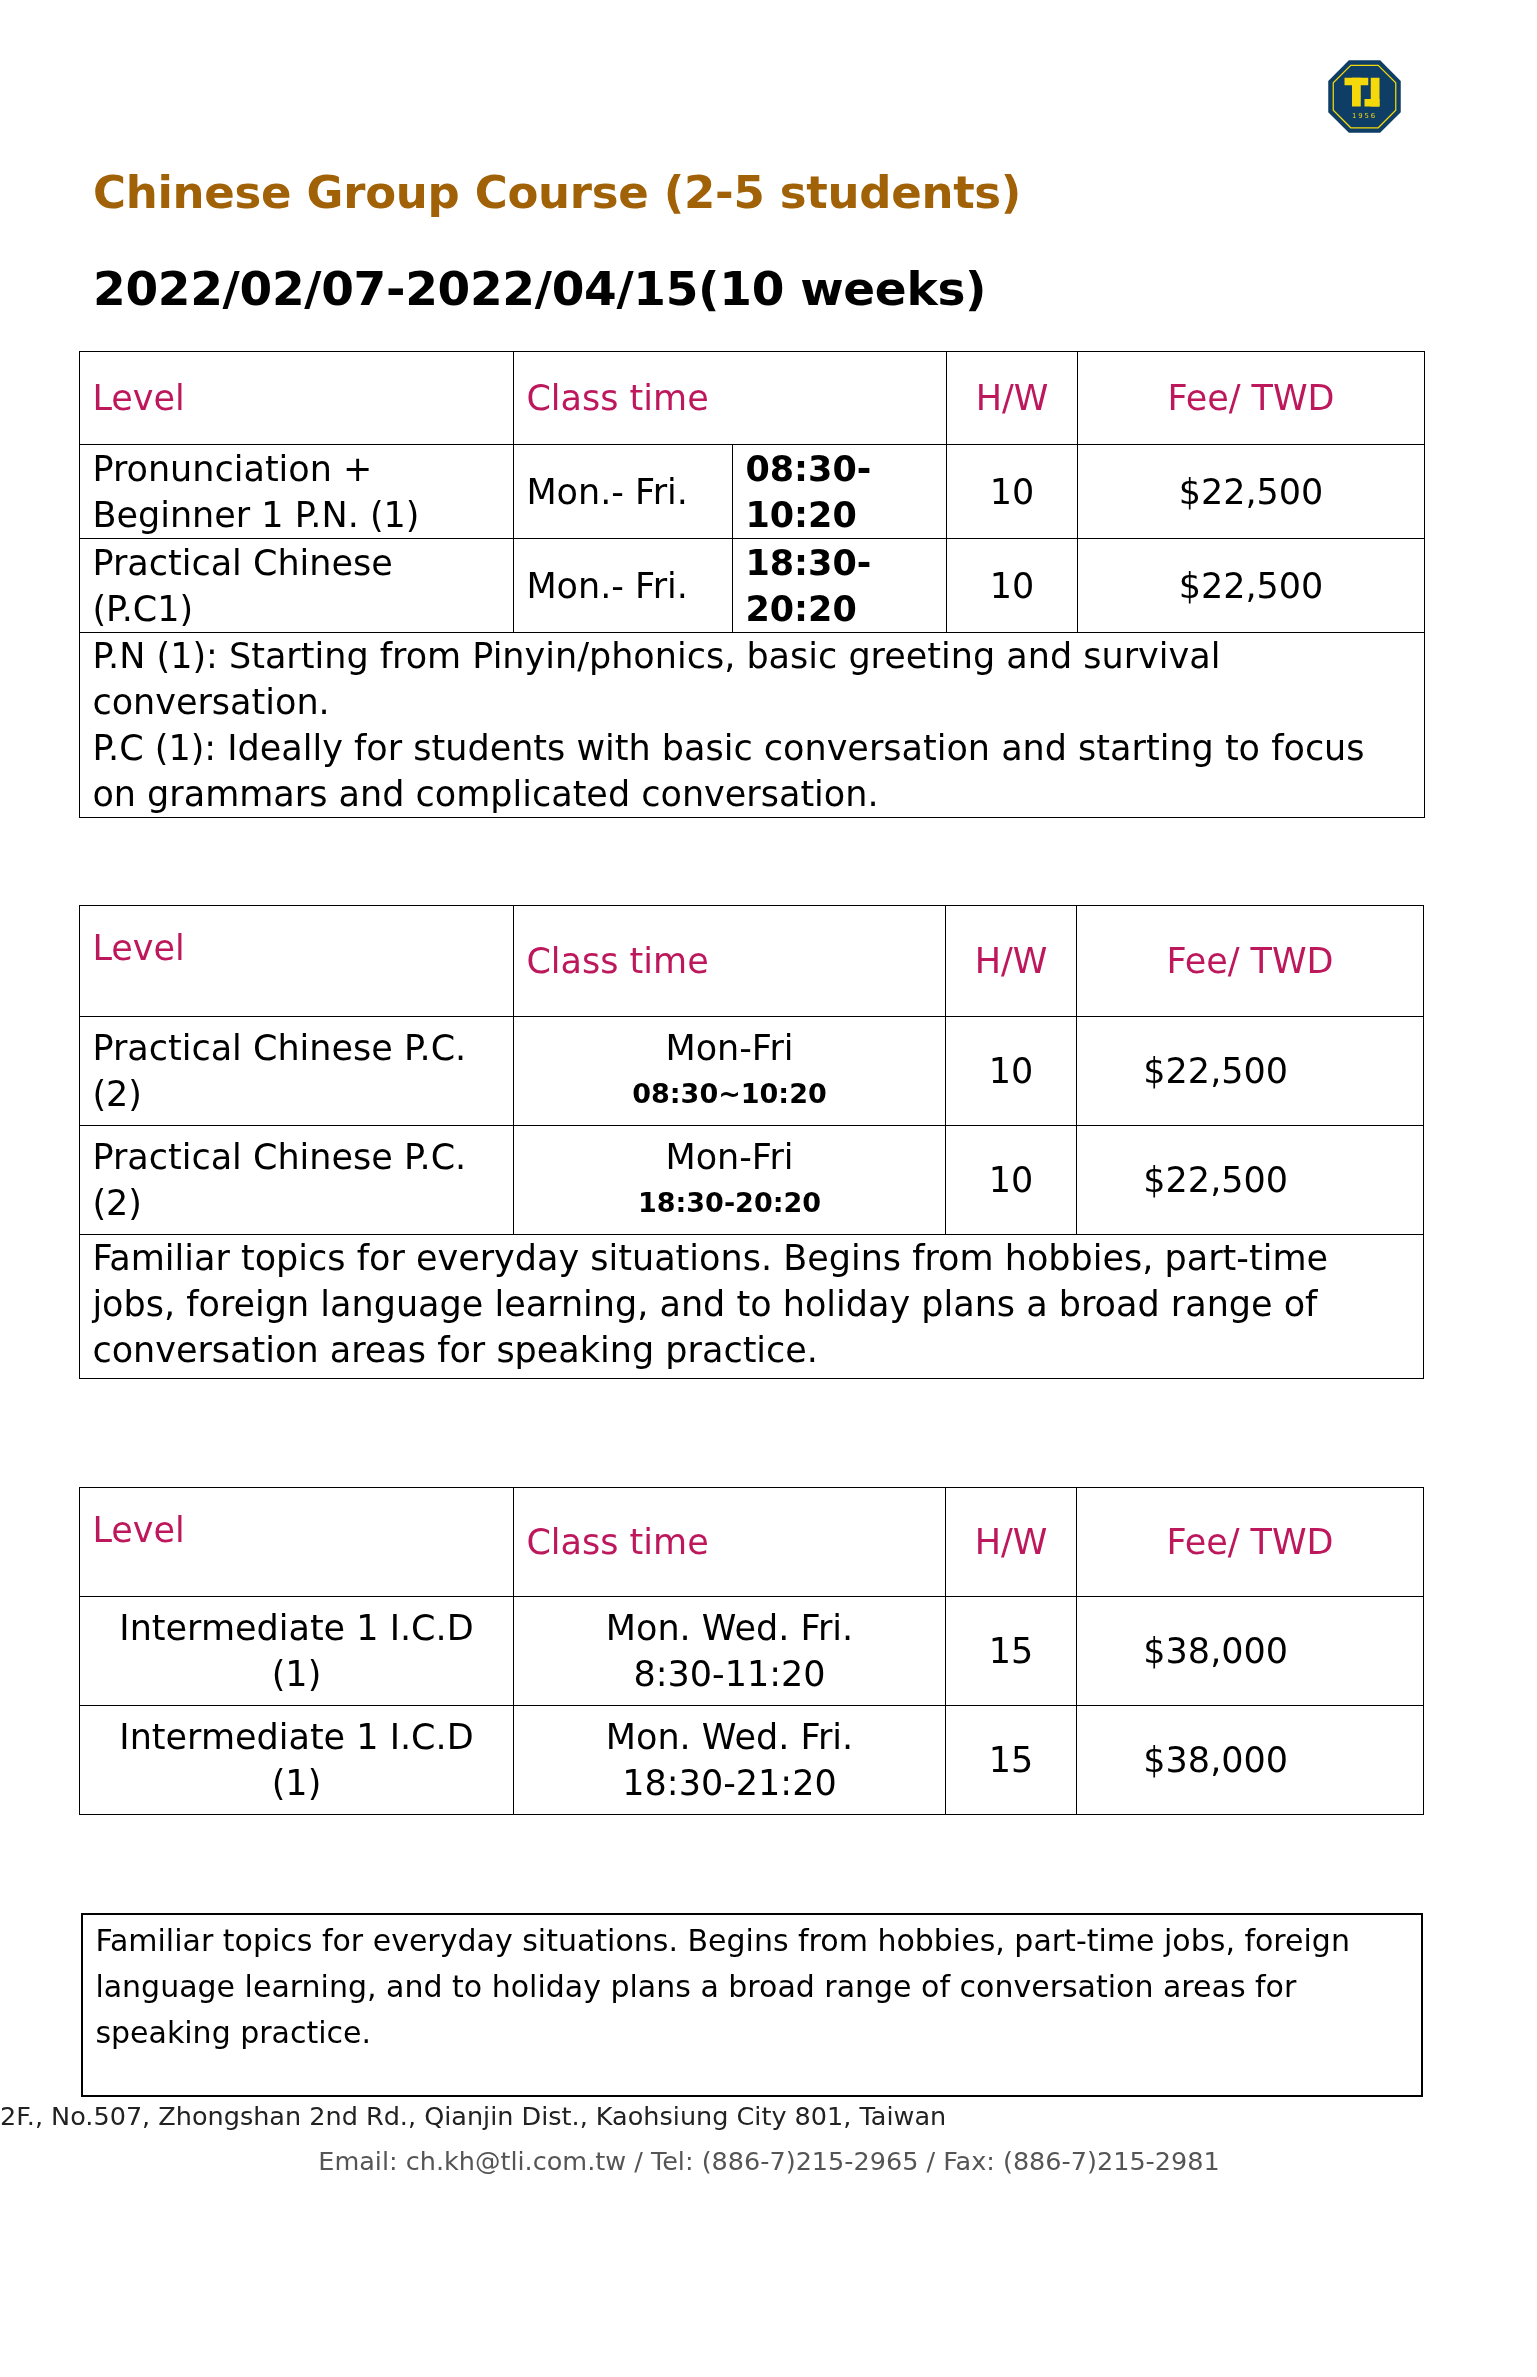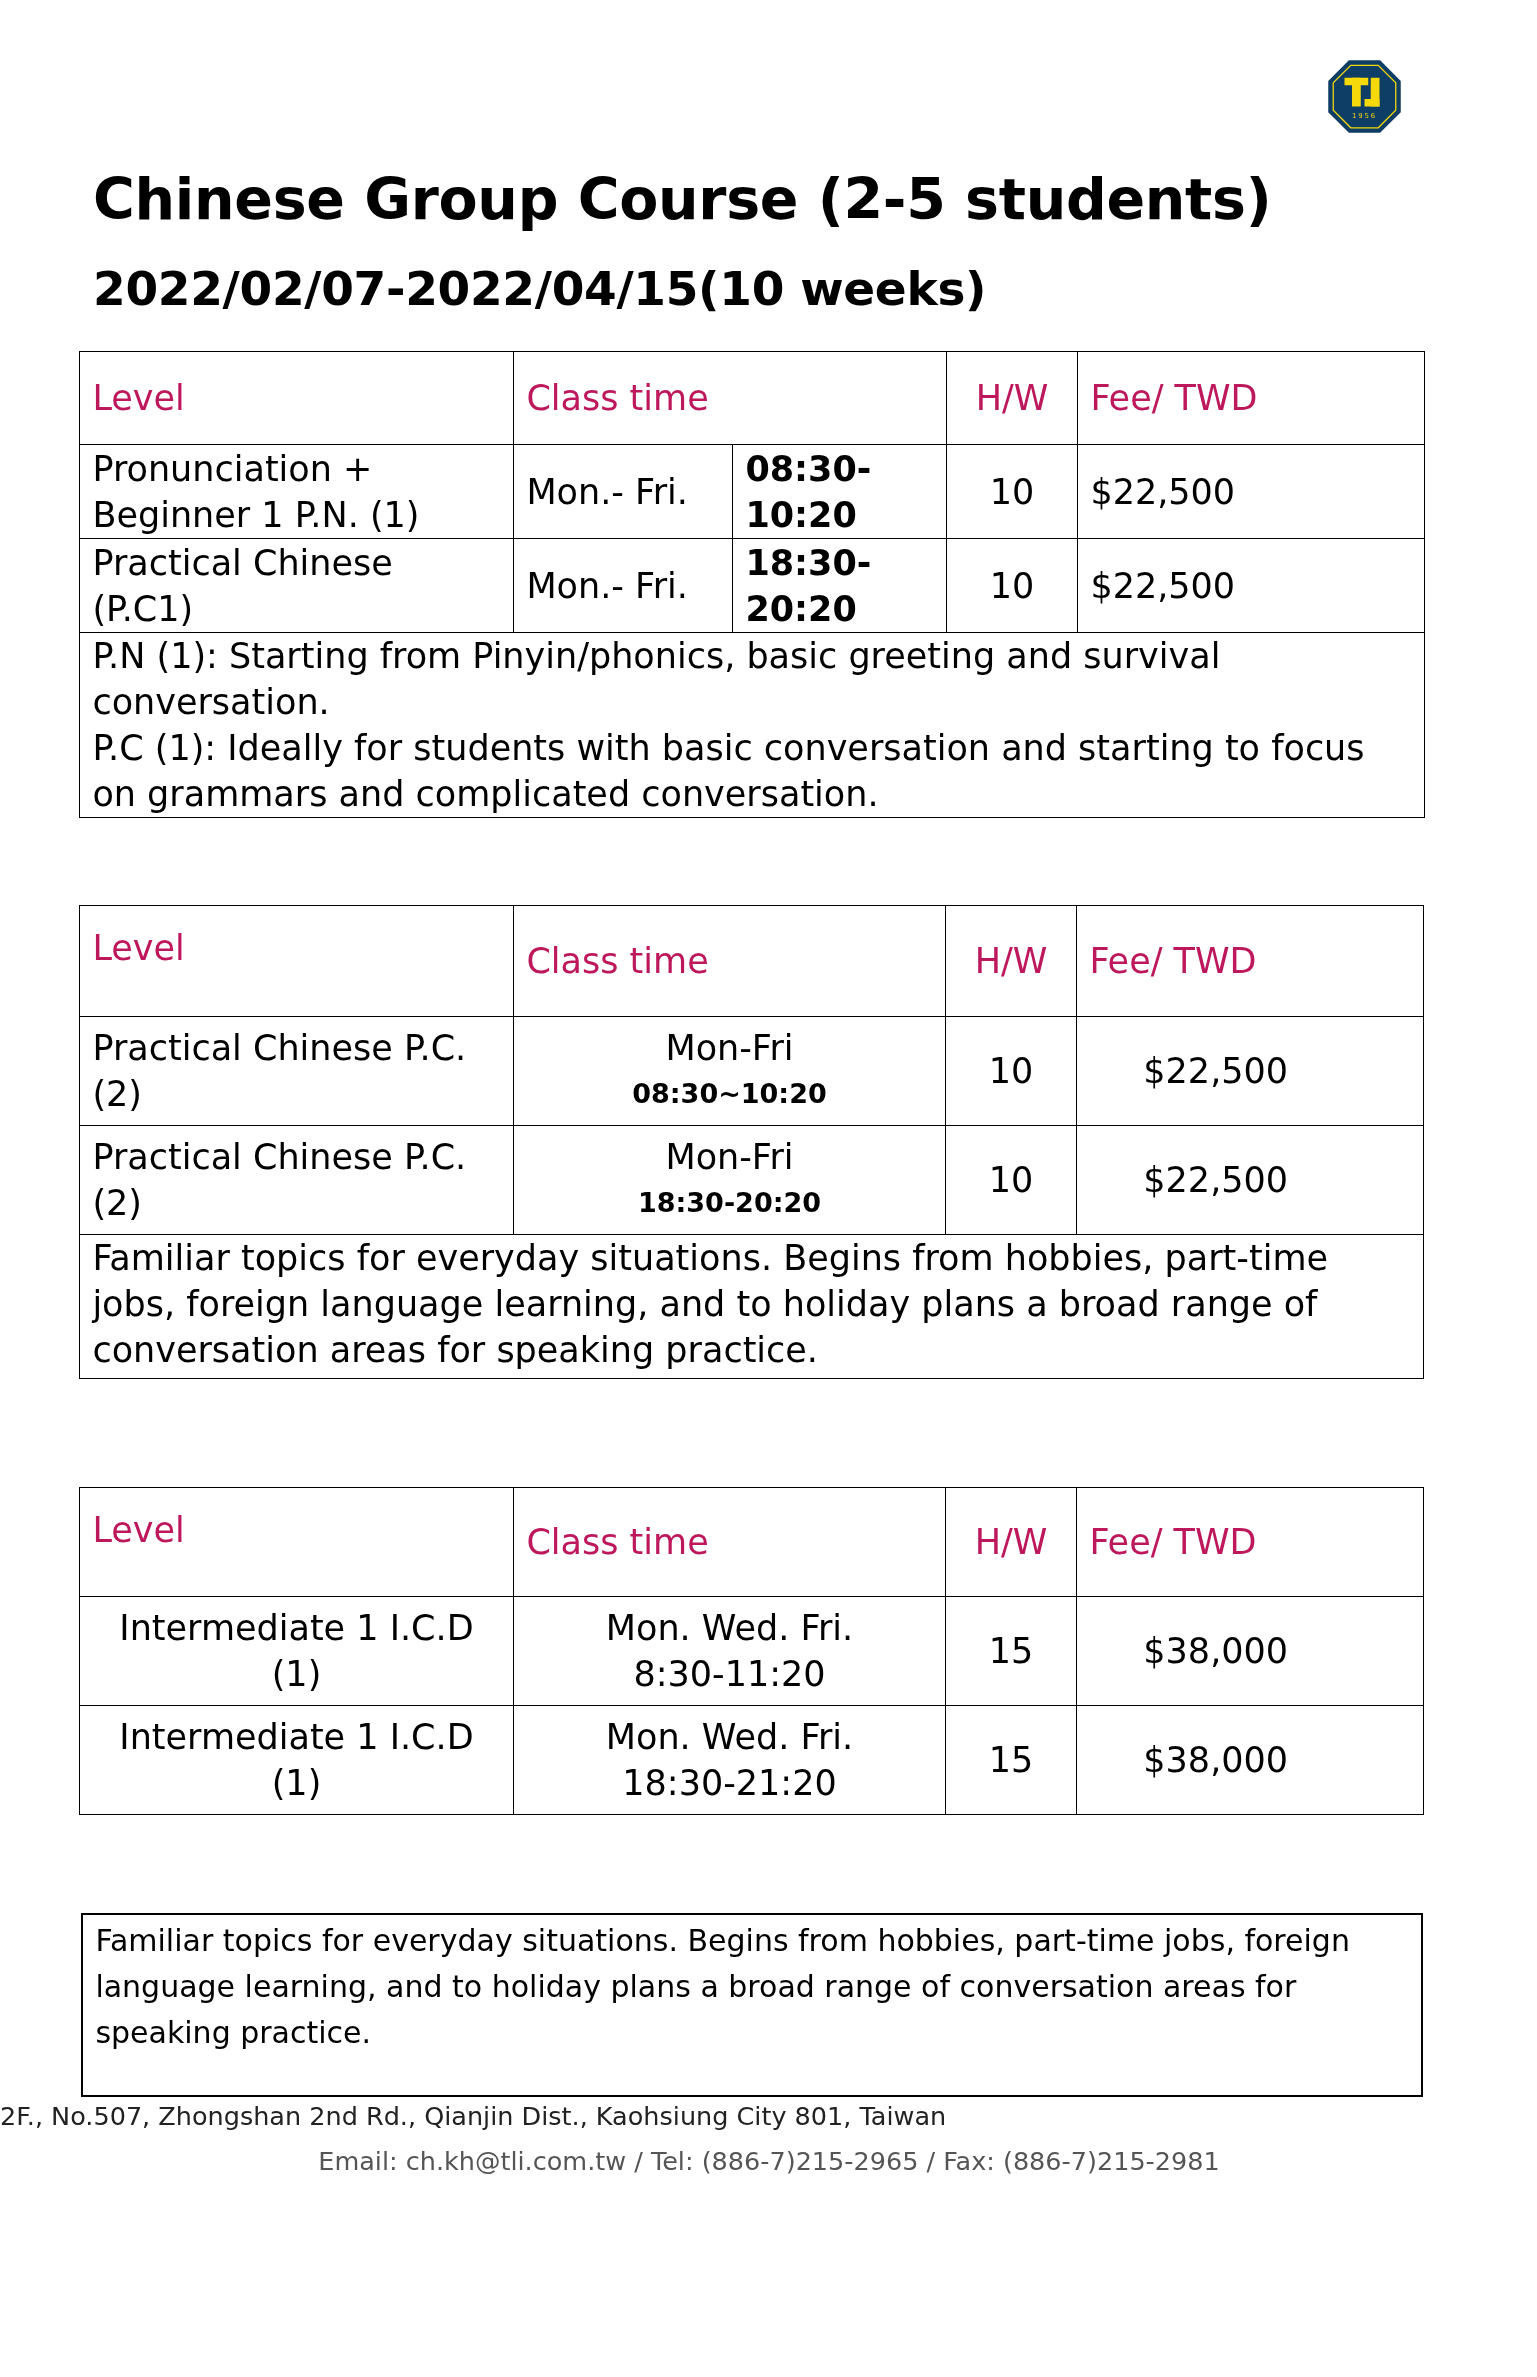--- a/index.html
+++ b/index.html
@@ -3,33 +3,33 @@
 <meta charset="utf-8">
 <style>
   html, body { margin: 0; padding: 0; background: #ffffff; }
   body { width: 1538px; height: 2377px; position: relative; overflow: hidden;
          font-family: "DejaVu Sans", "Liberation Sans", sans-serif; color: #000; }
   .abs { position: absolute; }
 
   
   .logo { left: 1327px; top: 59px; width: 75px; height: 75px; }
 
-  .title { left: 93px; top: 166px; font-size: 57px; font-weight: bold; color: #000000;
+  .title { left: 93px; top: 166px; font-size: 45px; font-weight: bold; color: #a16207;
            white-space: nowrap; letter-spacing: -0.3px; }
   .subtitle { left: 93px; top: 261px; font-size: 47px; font-weight: bold; color: #000;
               white-space: nowrap; letter-spacing: -0.3px; }
 
   table.course { position: absolute; left: 79px; width: 1345px; border-collapse: collapse;
                  table-layout: fixed; }
   table.course td { border: 1.9px solid #000; padding: 0 12.4px; font-size: 35px;
                     line-height: 46px; vertical-align: middle; }
   table.course td.thin-l { border-left-width: 0.6px; }
   .hdr { color: #be185d; }
   .hdr-top { vertical-align: top !important; padding-top: 13.7px !important; }
-  .right { text-align: left; }
+  .right { text-align: center; }
   .center { text-align: center; }
   .time-bold { font-weight: bold; font-size: 27px; }
   .note { font-size: 30px; line-height: 46px; vertical-align: top !important; padding-top: 0 !important; }
 
   .notebox { position: absolute; left: 81px; top: 1913px; width: 1342px; height: 184px;
              border: 2.5px solid #000; box-sizing: border-box; padding: 2.5px 12.4px;
              font-size: 30px; line-height: 46px; }
 
   .footer1 { left: 0; width: 1538px; top: 2101px; text-align: left; font-size: 25.5px; color: #222; }
   .footer2 { left: 0; width: 1538px; top: 2146px; text-align: center; font-size: 25.5px; color: #555; }

